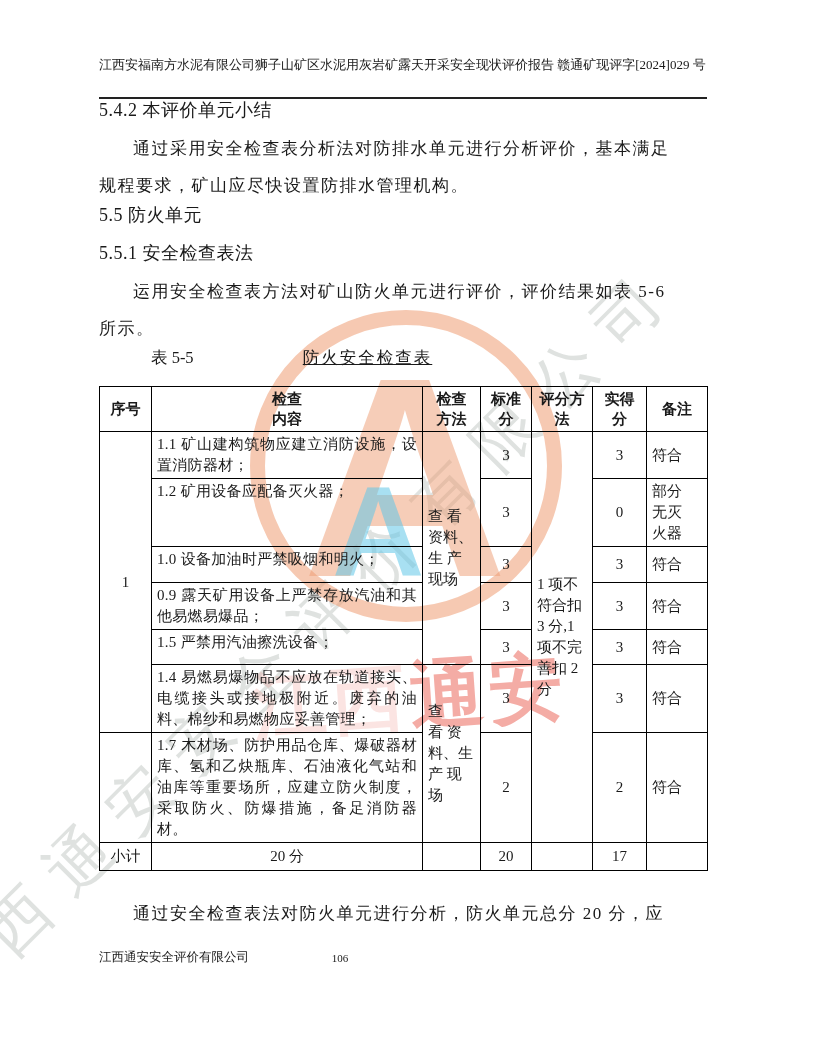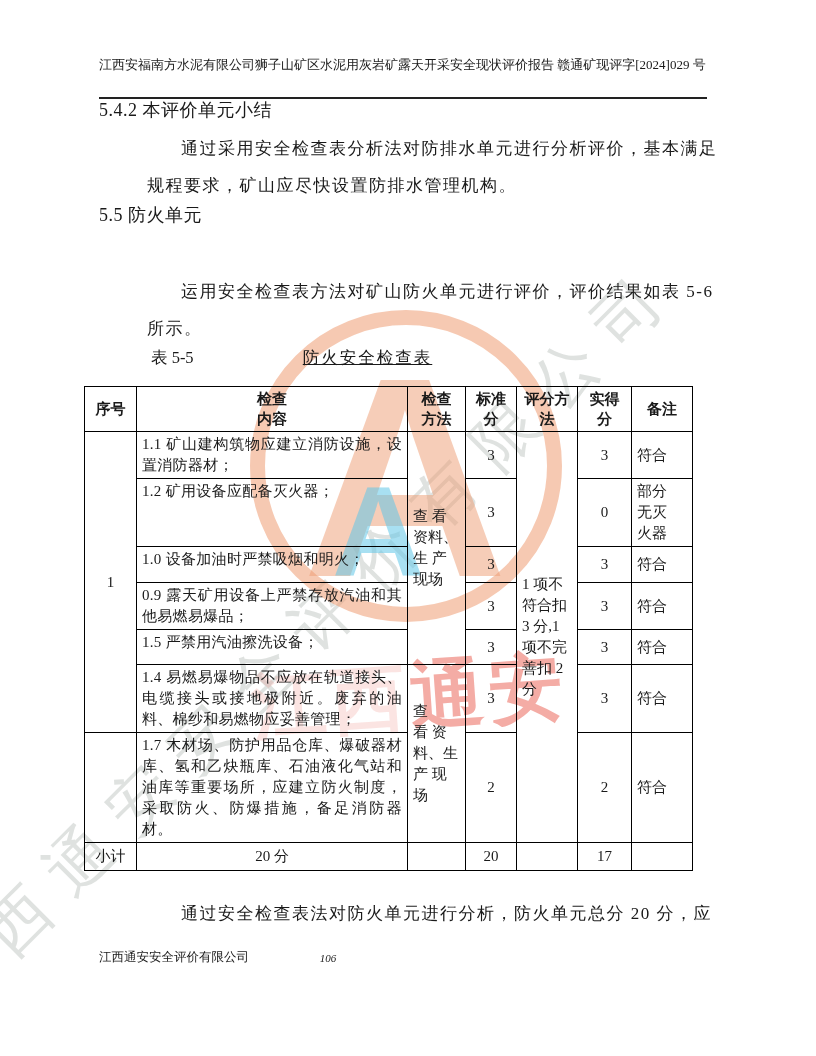--- a/index.html
+++ b/index.html
@@ -20,37 +20,37 @@
   .wm-red{position:absolute;left:252px;top:648px;font-size:74px;font-weight:bold;letter-spacing:5px;
           transform:rotate(-4deg);font-family:"Liberation Sans",sans-serif;white-space:nowrap;}
   .wm-red .faint{color:rgba(233,90,75,0.16);}
   .wm-red .strong{color:rgba(233,90,75,0.50);}
   
   .content{position:absolute;inset:0;z-index:1;}
   .pagehead{position:absolute;left:99px;top:56px;width:608px;font-size:13px;line-height:17px;
             padding-bottom:24px;border-bottom:2px solid #222;white-space:nowrap;}
   .h1{position:absolute;left:99px;font-size:18px;font-weight:normal;letter-spacing:0.5px;white-space:nowrap;}
   .para{position:absolute;left:99px;width:612px;font-size:17px;line-height:37px;letter-spacing:1.5px;
-        text-indent:2em;white-space:pre-line;margin-left:48px;}
+        text-indent:2em;white-space:pre-line;}
   .caption{position:absolute;left:99px;top:347px;width:608px;font-size:16.5px;white-space:nowrap;}
   .caption .cap-label{margin-left:52px;}
   .caption .cap-title{margin-left:105px;letter-spacing:2px;text-decoration:underline;}
-  table.chk{position:absolute;left:84px;top:386px;width:608px;border-collapse:collapse;
+  table.chk{position:absolute;left:99px;top:386px;width:608px;border-collapse:collapse;
             table-layout:fixed;background:transparent;}
   table.chk th,table.chk td{border:1.6px solid #000;font-size:15px;line-height:21px;
             padding:2px 5px;background:transparent;}
   table.chk th{font-weight:bold;text-align:center;vertical-align:middle;white-space:pre-line;line-height:20px;}
   td.cnt{text-align:justify;vertical-align:top;letter-spacing:0.3px;}
   td.num{text-align:center;vertical-align:middle;}
   td.pre{white-space:pre-line;vertical-align:middle;}
   td.serial{text-align:center;vertical-align:middle;}
   td.method-a{padding-top:22px;}
   td.scoring{padding-bottom:95px;}
   .footer-co{position:absolute;left:99px;top:949px;font-size:12.5px;white-space:nowrap;}
-  .footer-pg{position:absolute;left:0;top:952px;width:656px;text-align:center;font-size:11px;font-style:italic;}
+  .footer-pg{position:absolute;left:12px;top:952px;width:656px;text-align:center;font-size:11px;}
 </style>
 </head>
 <body>
 
 <div class="page">
 
   <div class="wm">
     <div class="wm-diag">江西通安安全评价有限公司</div>
     <div class="wm-circle"></div>
     <div class="wm-A">A</div>
@@ -62,20 +62,21 @@
 
   <div class="content">
 
     <div class="pagehead">江西安福南方水泥有限公司狮子山矿区水泥用灰岩矿露天开采安全现状评价报告 赣通矿现评字[2024]029 号</div>
 
     <div class="h1" style="top:98px">5.4.2 本评价单元小结</div>
     <div class="para" style="top:130px">通过采用安全检查表分析法对防排水单元进行分析评价，基本满足
 规程要求，矿山应尽快设置防排水管理机构。</div>
 
     <div class="h1" style="top:203px">5.5 防火单元</div>
+    <div class="h1" style="top:241px">5.5.1 安全检查表法</div>
     <div class="para" style="top:273px">运用安全检查表方法对矿山防火单元进行评价，评价结果如表 5-6
 所示。</div>
 
     <div class="caption">
       <span class="cap-label">表 5-5</span>
       <span class="cap-title">防火安全检查表</span>
     </div>
 
     <table class="chk">
       <colgroup>

